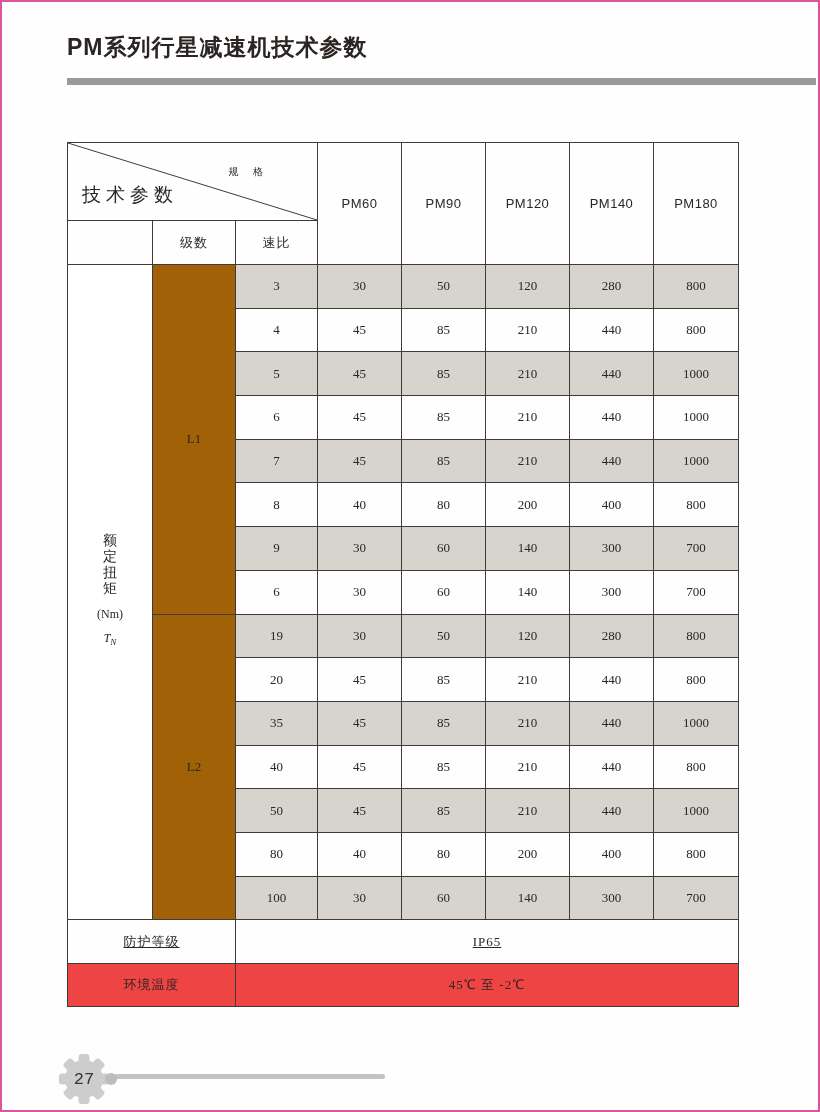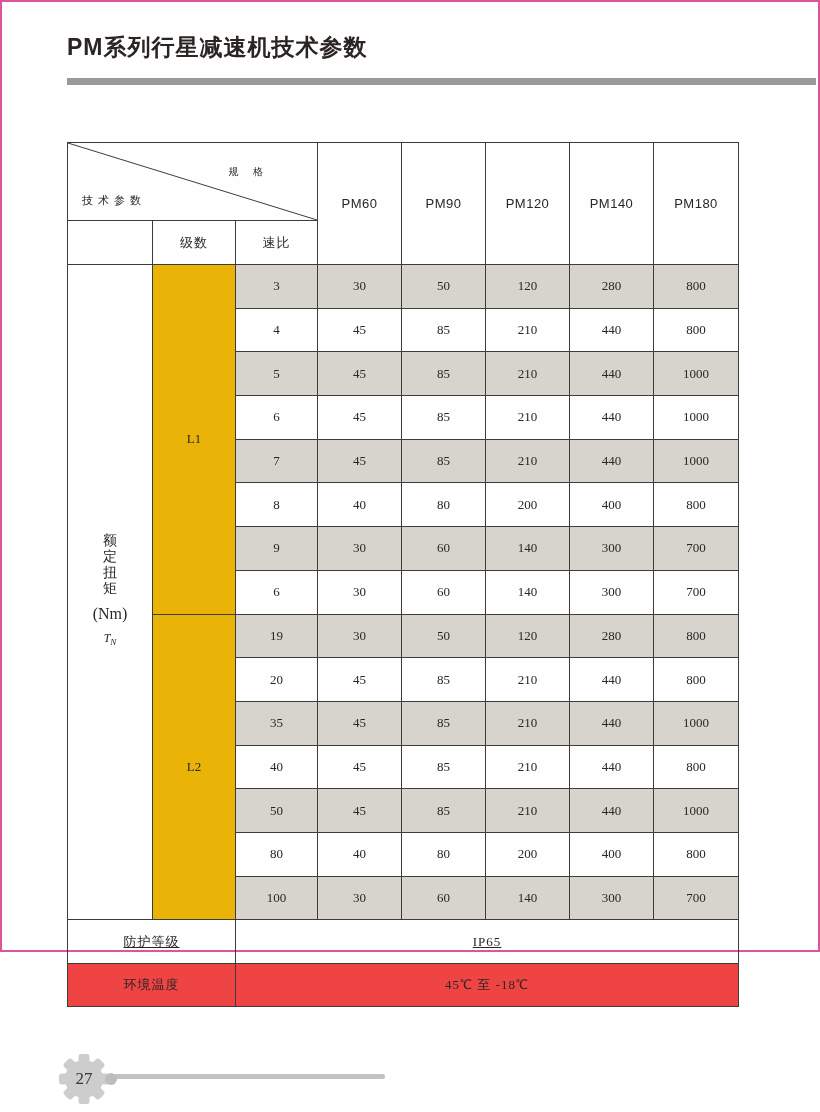--- a/index.html
+++ b/index.html
@@ -5,21 +5,21 @@
   html,body{margin:0;padding:0;}
   body{
     width:820px;height:1112px;
     font-family:"Liberation Serif", serif;
     color:#2b2623;
     background:#ffffff;
     position:relative;
   }
   .page{
     position:absolute;inset:0;
-    width:820px;height:952px;
+    width:820px;height:1112px;
     box-sizing:border-box;
     border:2px solid #de5499;
     background:#fefefe;
   }
   .page-title{
     position:absolute;left:65px;top:30px;
     margin:0;
     font-family:"Liberation Sans", sans-serif;
     font-weight:bold;
     font-size:23px;
@@ -57,51 +57,51 @@
     letter-spacing:0.5px;
   }
   td.diag-cell{position:relative;}
   td.diag-cell svg.diag-line{position:absolute;inset:0;width:100%;height:100%;}
   .corner-spec{
     position:absolute;right:48px;top:22px;
     font-size:10px;letter-spacing:6px;
   }
   .corner-param{
     position:absolute;left:14px;bottom:12px;
-    font-size:11px;letter-spacing:5px;
+    font-size:19px;letter-spacing:5px;
   }
   td.subhead{font-size:14px;letter-spacing:1px;}
   td.shade, tr.shaded-row td.val-cell, tr.shaded-row td.ratio-cell{
     background:#d7d4cd;
   }
-  td.stage-cell{background:#eab308;font-size:13px;}
+  td.stage-cell{background:#a16207;font-size:13px;}
   td.torque-cell{background:#ffffff;}
   .torque-label{line-height:16px;font-size:14px;}
   .torque-label .vchar{display:block;}
-  .torque-unit{display:block;font-size:16px;margin-top:9px;}
+  .torque-unit{display:block;font-size:12px;margin-top:9px;}
   .torque-symbol{display:block;font-size:12px;margin-top:8px;font-style:italic;}
   .torque-symbol sub{font-size:9px;font-style:italic;}
   td.footer-label{font-size:14px;letter-spacing:1px;}
   td.footer-value{font-size:13px;letter-spacing:1px;}
   tr.footer-row-2 td{background:#ef4444;}
   .page-footer-line{
     position:absolute;left:112px;top:1072px;width:271px;height:5px;
     background:#c3c3c3;border-radius:2px;
   }
   .page-footer-dot{
     position:absolute;left:103px;top:1071px;width:12px;height:12px;
     border-radius:50%;background:#bdbdbd;
   }
   .gear-badge{
     position:absolute;left:56px;top:1051px;width:52px;height:52px;
   }
   .gear-badge .num{
     position:absolute;inset:0;
     display:flex;align-items:center;justify-content:center;
-    font-family:Liberation Serif, serif;
+    font-family:Liberation Mono, monospace;
     font-size:17px;color:#3a3633;
   }
 </style>
 </head>
 <body>
 
 <div class="page">
 
   <h1 class="page-title">PM系列行星减速机技术参数</h1>
   <div class="title-bar"></div>
@@ -272,21 +272,21 @@
           <td class="val-cell">700</td>
         </tr>
       </tbody>
     <tbody>
       <tr class="footer-row-1">
         <td class="footer-label" colspan="2">防护等级</td>
         <td class="footer-value" colspan="6">IP65</td>
       </tr>
       <tr class="footer-row-2">
         <td class="footer-label" colspan="2">环境温度</td>
-        <td class="footer-value" colspan="6">45℃ 至 -18℃</td>
+        <td class="footer-value" colspan="6">45℃ 至 -2℃</td>
       </tr>
     </tbody>
   </table>
 
   <div class="gear-badge">
     <svg width="52" height="52" viewBox="-26 -26 52 52">
       <g fill="#cdcdcd">
         <rect x="-5.5" y="-25" width="11" height="50" rx="3"></rect>
         <rect x="-5.5" y="-25" width="11" height="50" rx="3" transform="rotate(45)"></rect>
         <rect x="-5.5" y="-25" width="11" height="50" rx="3" transform="rotate(90)"></rect>

